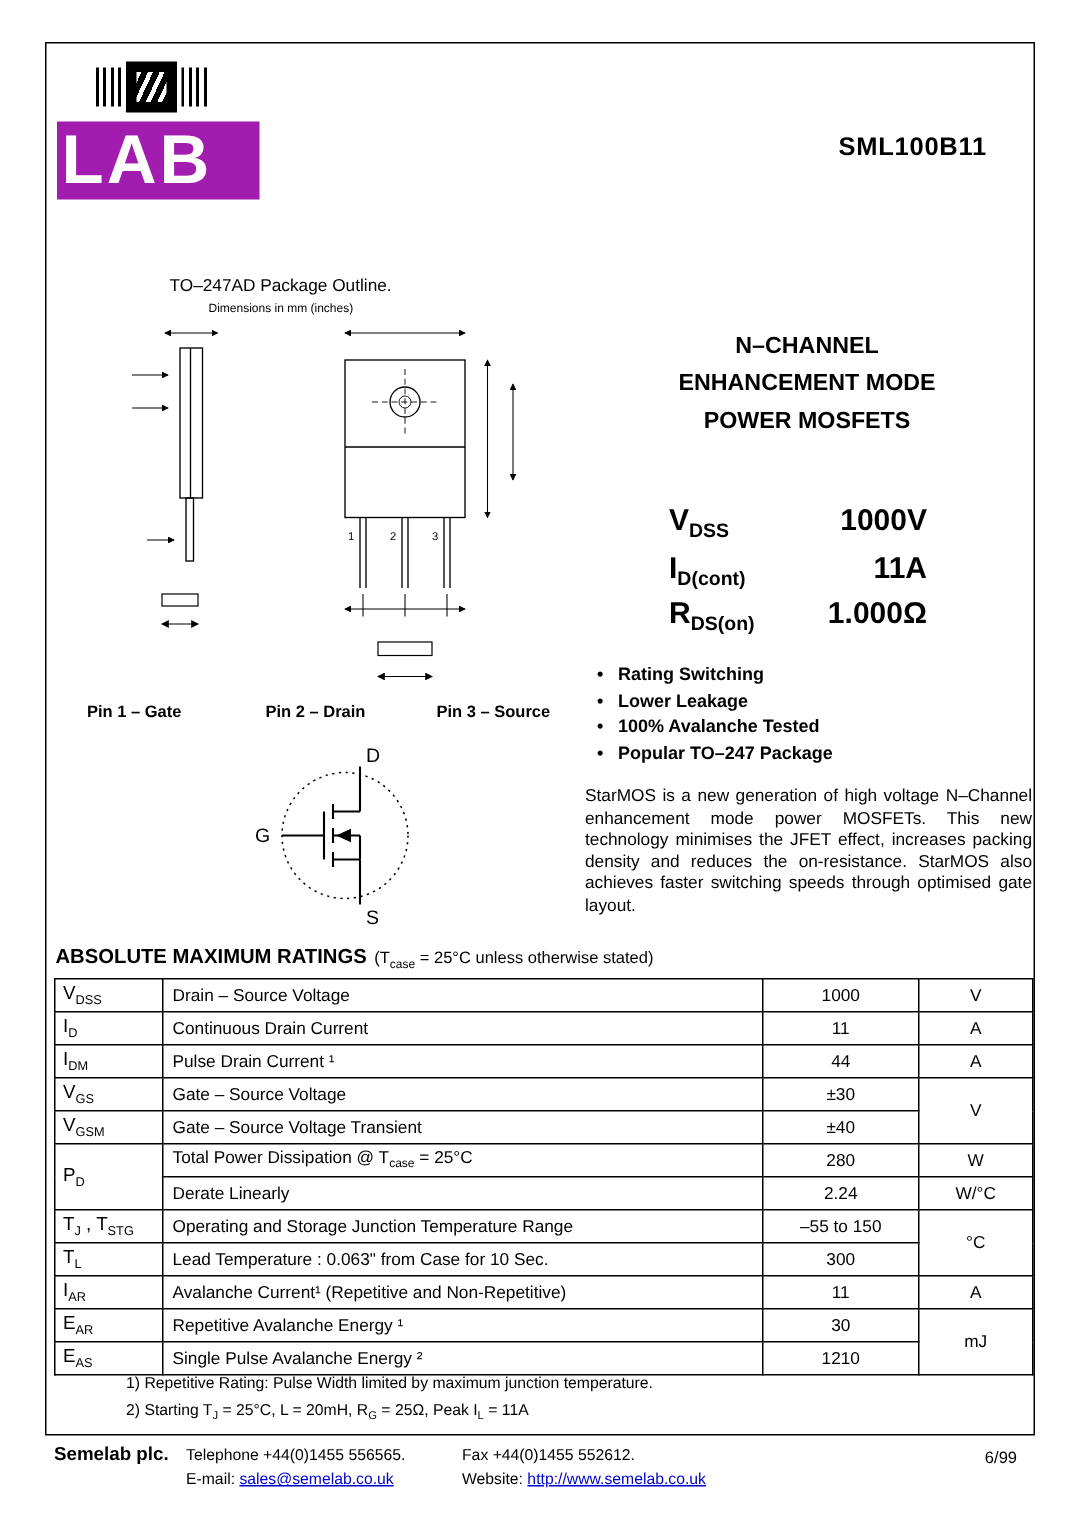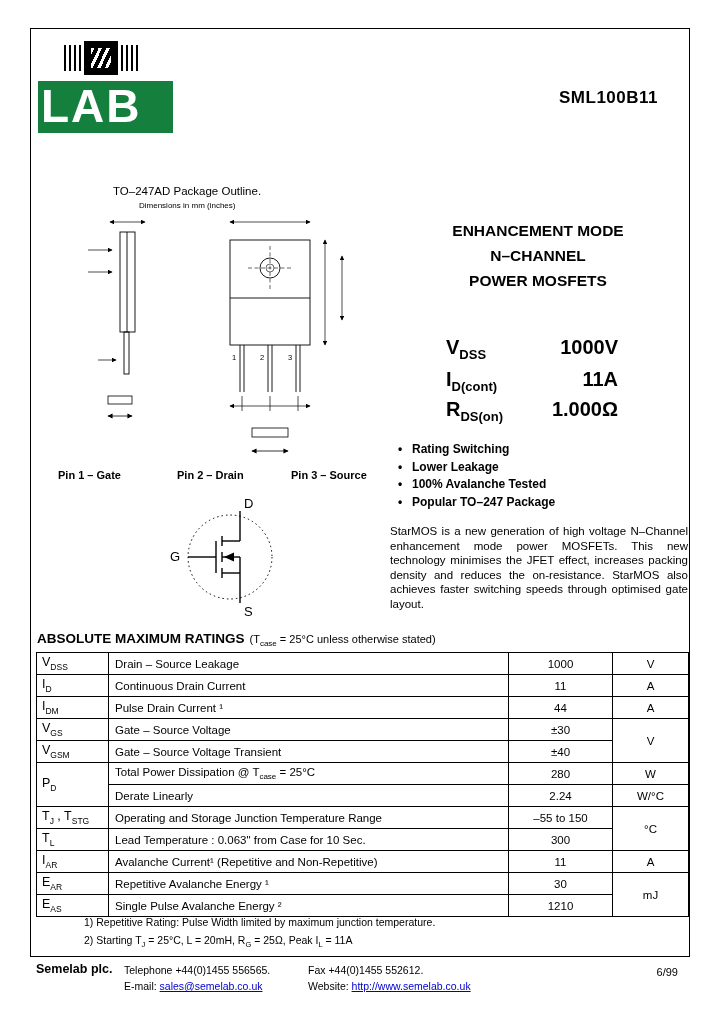--- a/index.html
+++ b/index.html
@@ -9,21 +9,21 @@
   .frame{position:absolute;left:30px;top:28px;width:658px;height:927px;border:1.5px solid #000;}
 
   
   .logo{left:38px;top:36px;width:140px;}
   .logo-mark{display:flex;align-items:center;gap:3px;height:44px;margin-left:26px;}
   .bars{width:17px;height:26px;background:repeating-linear-gradient(90deg,#000 0 2px,#fff 2px 5px);}
   .bolt{width:34px;height:34px;background:#000;display:flex;align-items:center;justify-content:center;}
   .bolt-in{width:20px;height:20px;background:repeating-linear-gradient(115deg,#fff 0 3px,#000 3px 7px);}
   .seme{font-size:36px;font-weight:bold;letter-spacing:1px;line-height:38px;position:relative;width:118px;}
   .seme::after{content:"";position:absolute;left:0;width:112px;top:16px;height:2px;background:#fff;box-shadow:0 7px 0 #fff;}
-  .lab{margin-top:1px;width:132px;background:#15803d;color:#fff;font-size:46px;font-weight:bold;line-height:46px;letter-spacing:2px;padding:2px 0 4px 3px;}
+  .lab{margin-top:1px;width:132px;background:#a21caf;color:#fff;font-size:46px;font-weight:bold;line-height:46px;letter-spacing:2px;padding:2px 0 4px 3px;}
 
   .part-number{right:62px;top:88px;font-size:17px;font-weight:bold;letter-spacing:.5px;}
 
   .pkg-title{left:113px;top:185px;font-size:11.5px;}
   .pkg-sub{left:139px;top:201px;font-size:8px;}
 
   .pin-labels{left:0;top:469px;width:460px;font-size:11px;font-weight:bold;}
   .pin-labels span{position:absolute;white-space:nowrap;}
 
   .device-title{left:390px;top:218px;width:296px;text-align:center;font-weight:bold;font-size:15.5px;line-height:25px;}
@@ -159,22 +159,22 @@
     </g>
     <path d="M66,62 l10,-4.5 v9 z" fill="#000"></path>
     <g font-size="13" fill="#000">
       <text x="86" y="13">D</text>
       <text x="12" y="66">G</text>
       <text x="86" y="121">S</text>
     </g>
   </svg>
 
   <div class="abs device-title">
+    <div>N–CHANNEL</div>
     <div>ENHANCEMENT MODE</div>
-    <div>N–CHANNEL</div>
     <div>POWER MOSFETS</div>
   </div>
 
   <div class="spec-row" style="top:336px">
     <span class="spec-sym"><span>V</span><sub>DSS</sub></span>
     <span class="spec-val">1000V</span>
   </div>
   <div class="spec-row" style="top:368px">
     <span class="spec-sym"><span>I</span><sub>D(cont)</sub></span>
     <span class="spec-val">11A</span>
@@ -200,21 +200,21 @@
   <table class="ratings">
     <colgroup>
         <col style="width:72px">
         <col style="width:400px">
         <col style="width:104px">
         <col style="width:76px">
       </colgroup>
     <tbody>
       <tr>
         <td class="sym"><span>V</span><sub>DSS</sub></td>
-        <td class="desc"><span>Drain – Source Leakage</span></td>
+        <td class="desc"><span>Drain – Source Voltage</span></td>
         <td class="val">1000</td>
         <td class="unit">V</td>
       </tr>
       <tr>
         <td class="sym"><span>I</span><sub>D</sub></td>
         <td class="desc"><span>Continuous Drain Current</span></td>
         <td class="val">11</td>
         <td class="unit">A</td>
       </tr>
       <tr>

